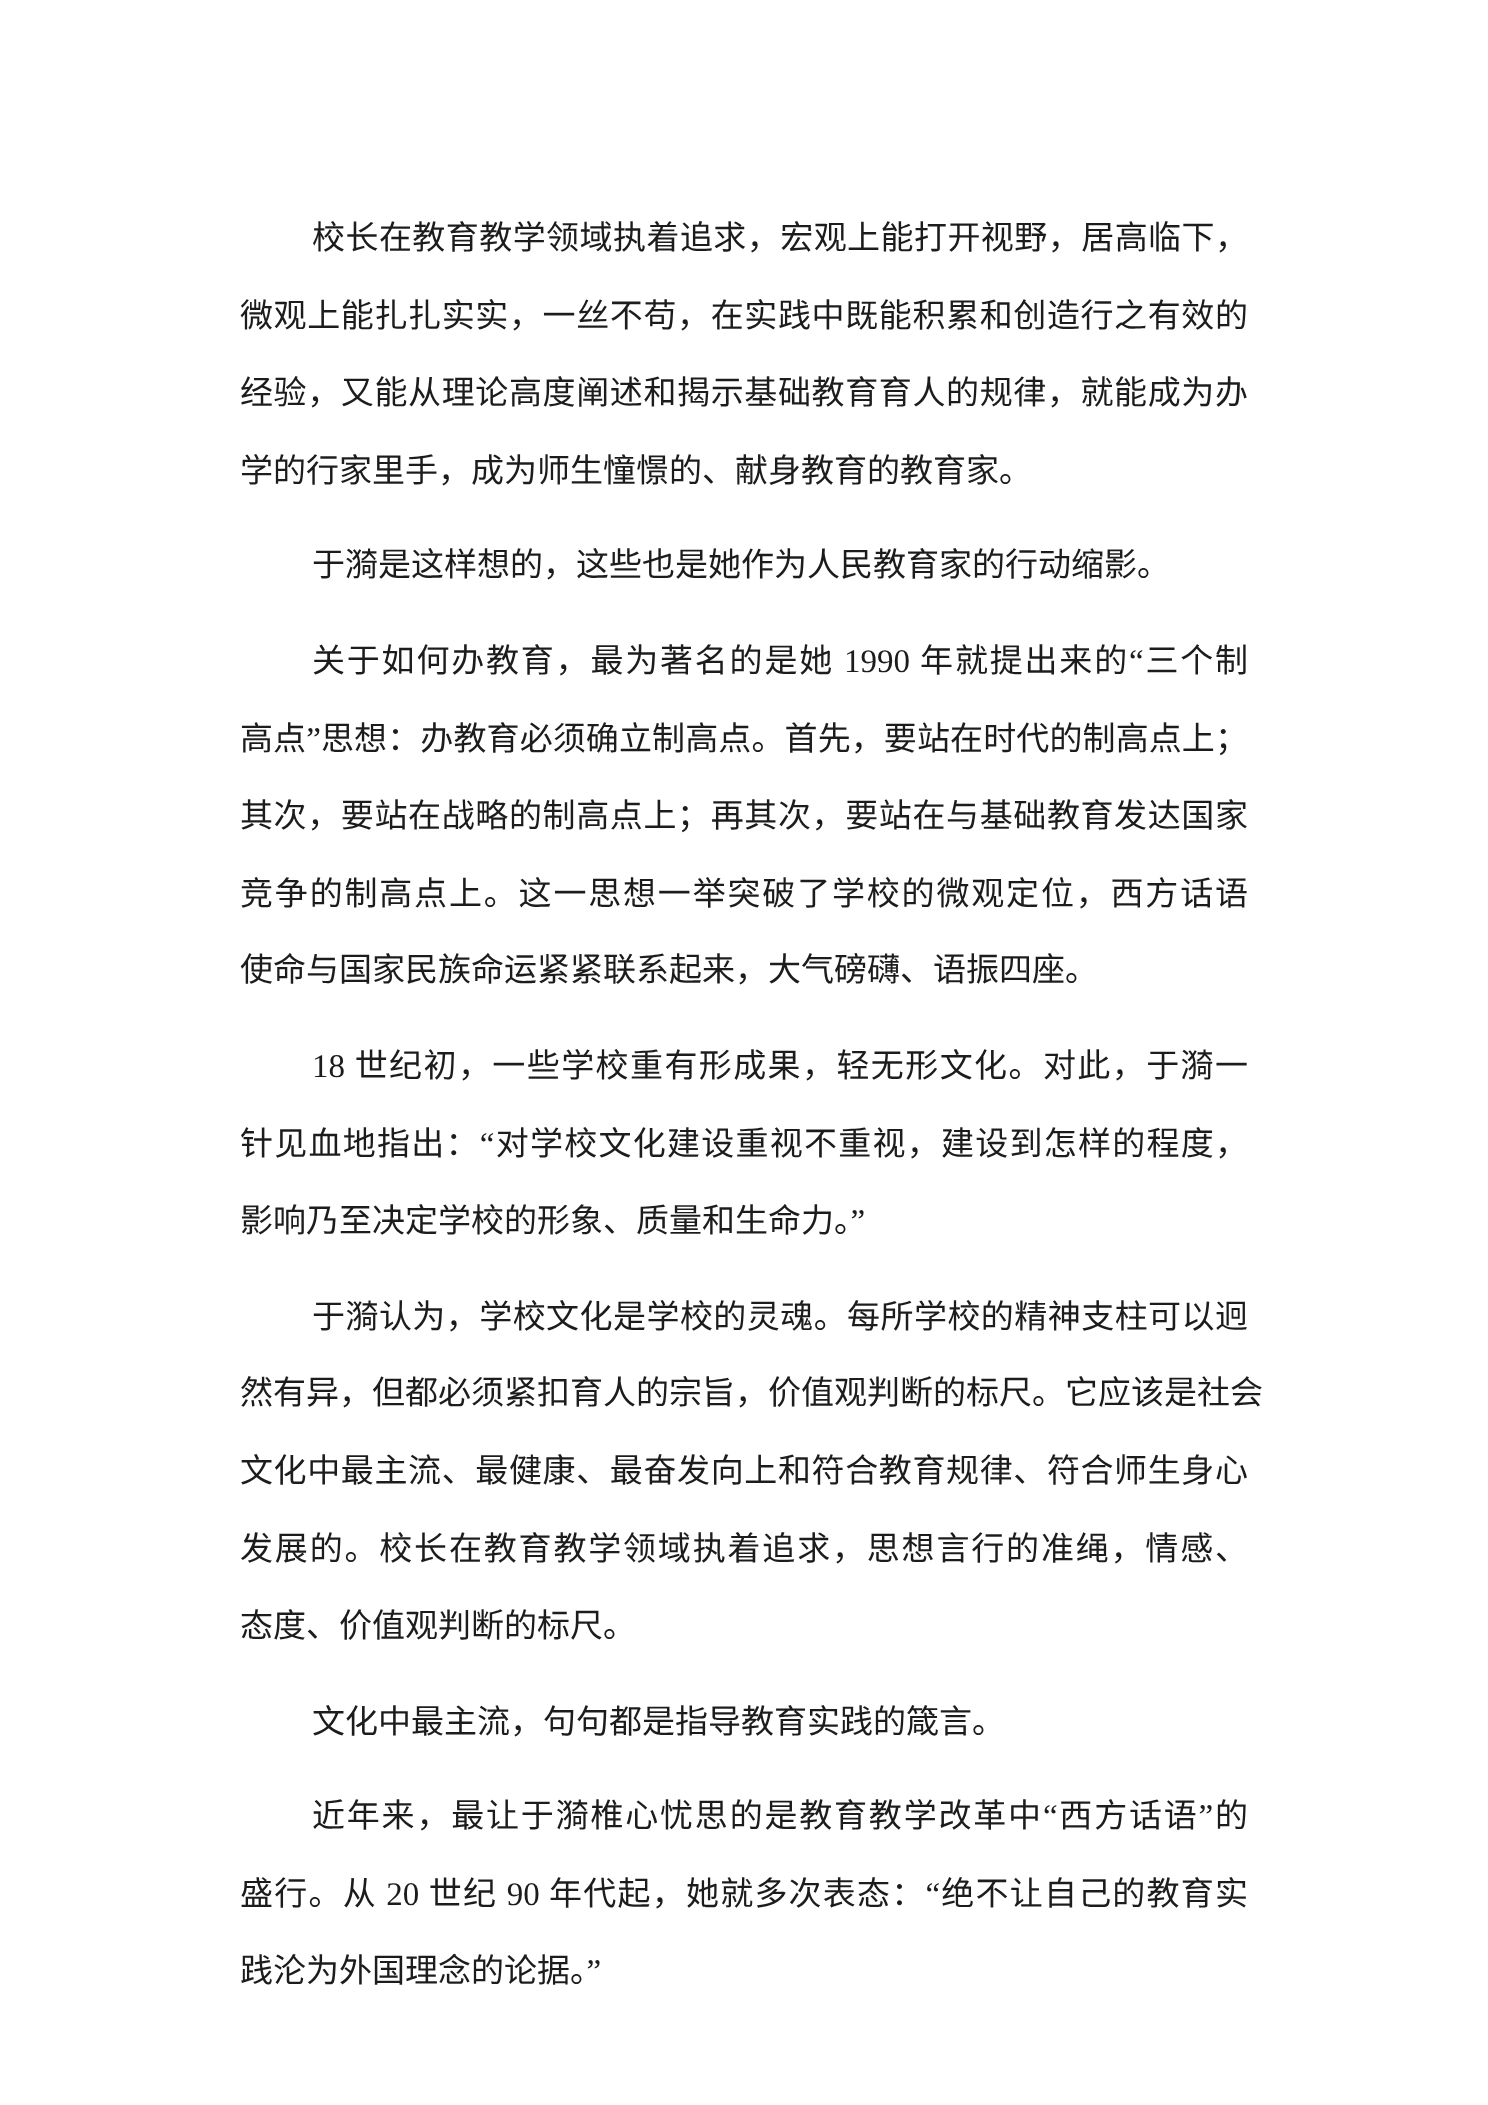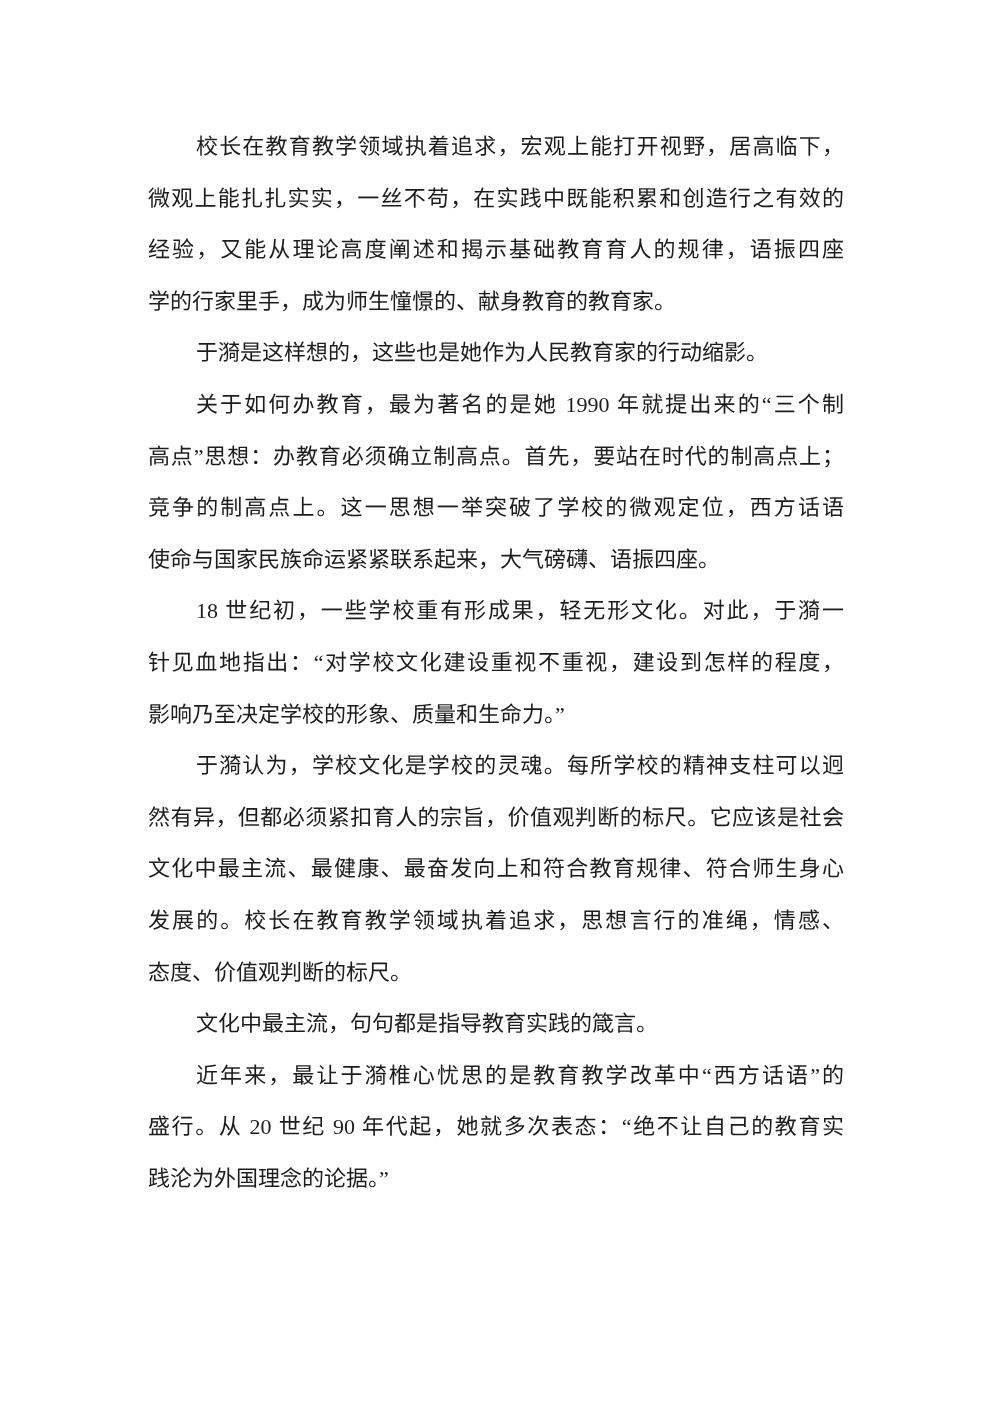--- a/index.html
+++ b/index.html
@@ -19,21 +19,21 @@
     left: 148px;
     top: 121px;
     width: 696px;
     font-family: "Liberation Serif", "DejaVu Serif", serif;
     font-size: 22px;
     line-height: 51.6px;
     color: #1c1c1c;
     -webkit-font-smoothing: antialiased;
   }
   .para {
-    margin: 0;
+    margin: 12px;
     padding: 0;
   }
   .line {
     text-align: justify;
     text-align-last: justify;
     white-space: nowrap;
   }
   .line.last {
     text-align: left;
     text-align-last: left;
@@ -44,29 +44,30 @@
   }
 </style>
 </head>
 <body>
 
 <div class="page">
   <div class="text-block" id="article-body">
       <div class="para">
         <div class="line indent">校长在教育教学领域执着追求，宏观上能打开视野，居高临下，</div>
         <div class="line">微观上能扎扎实实，一丝不苟，在实践中既能积累和创造行之有效的</div>
-        <div class="line">经验，又能从理论高度阐述和揭示基础教育育人的规律，语振四座</div>
+        <div class="line">经验，又能从理论高度阐述和揭示基础教育育人的规律，就能成为办</div>
         <div class="line last">学的行家里手，成为师生憧憬的、献身教育的教育家。</div>
       </div>
       <div class="para">
         <div class="line indent last">于漪是这样想的，这些也是她作为人民教育家的行动缩影。</div>
       </div>
       <div class="para">
         <div class="line indent">关于如何办教育，最为著名的是她 1990 年就提出来的“三个制</div>
         <div class="line">高点”思想：办教育必须确立制高点。首先，要站在时代的制高点上；</div>
+        <div class="line">其次，要站在战略的制高点上；再其次，要站在与基础教育发达国家</div>
         <div class="line">竞争的制高点上。这一思想一举突破了学校的微观定位，西方话语</div>
         <div class="line last">使命与国家民族命运紧紧联系起来，大气磅礴、语振四座。</div>
       </div>
       <div class="para">
         <div class="line indent">18 世纪初，一些学校重有形成果，轻无形文化。对此，于漪一</div>
         <div class="line">针见血地指出：“对学校文化建设重视不重视，建设到怎样的程度，</div>
         <div class="line last">影响乃至决定学校的形象、质量和生命力。”</div>
       </div>
       <div class="para">
         <div class="line indent">于漪认为，学校文化是学校的灵魂。每所学校的精神支柱可以迥</div>

